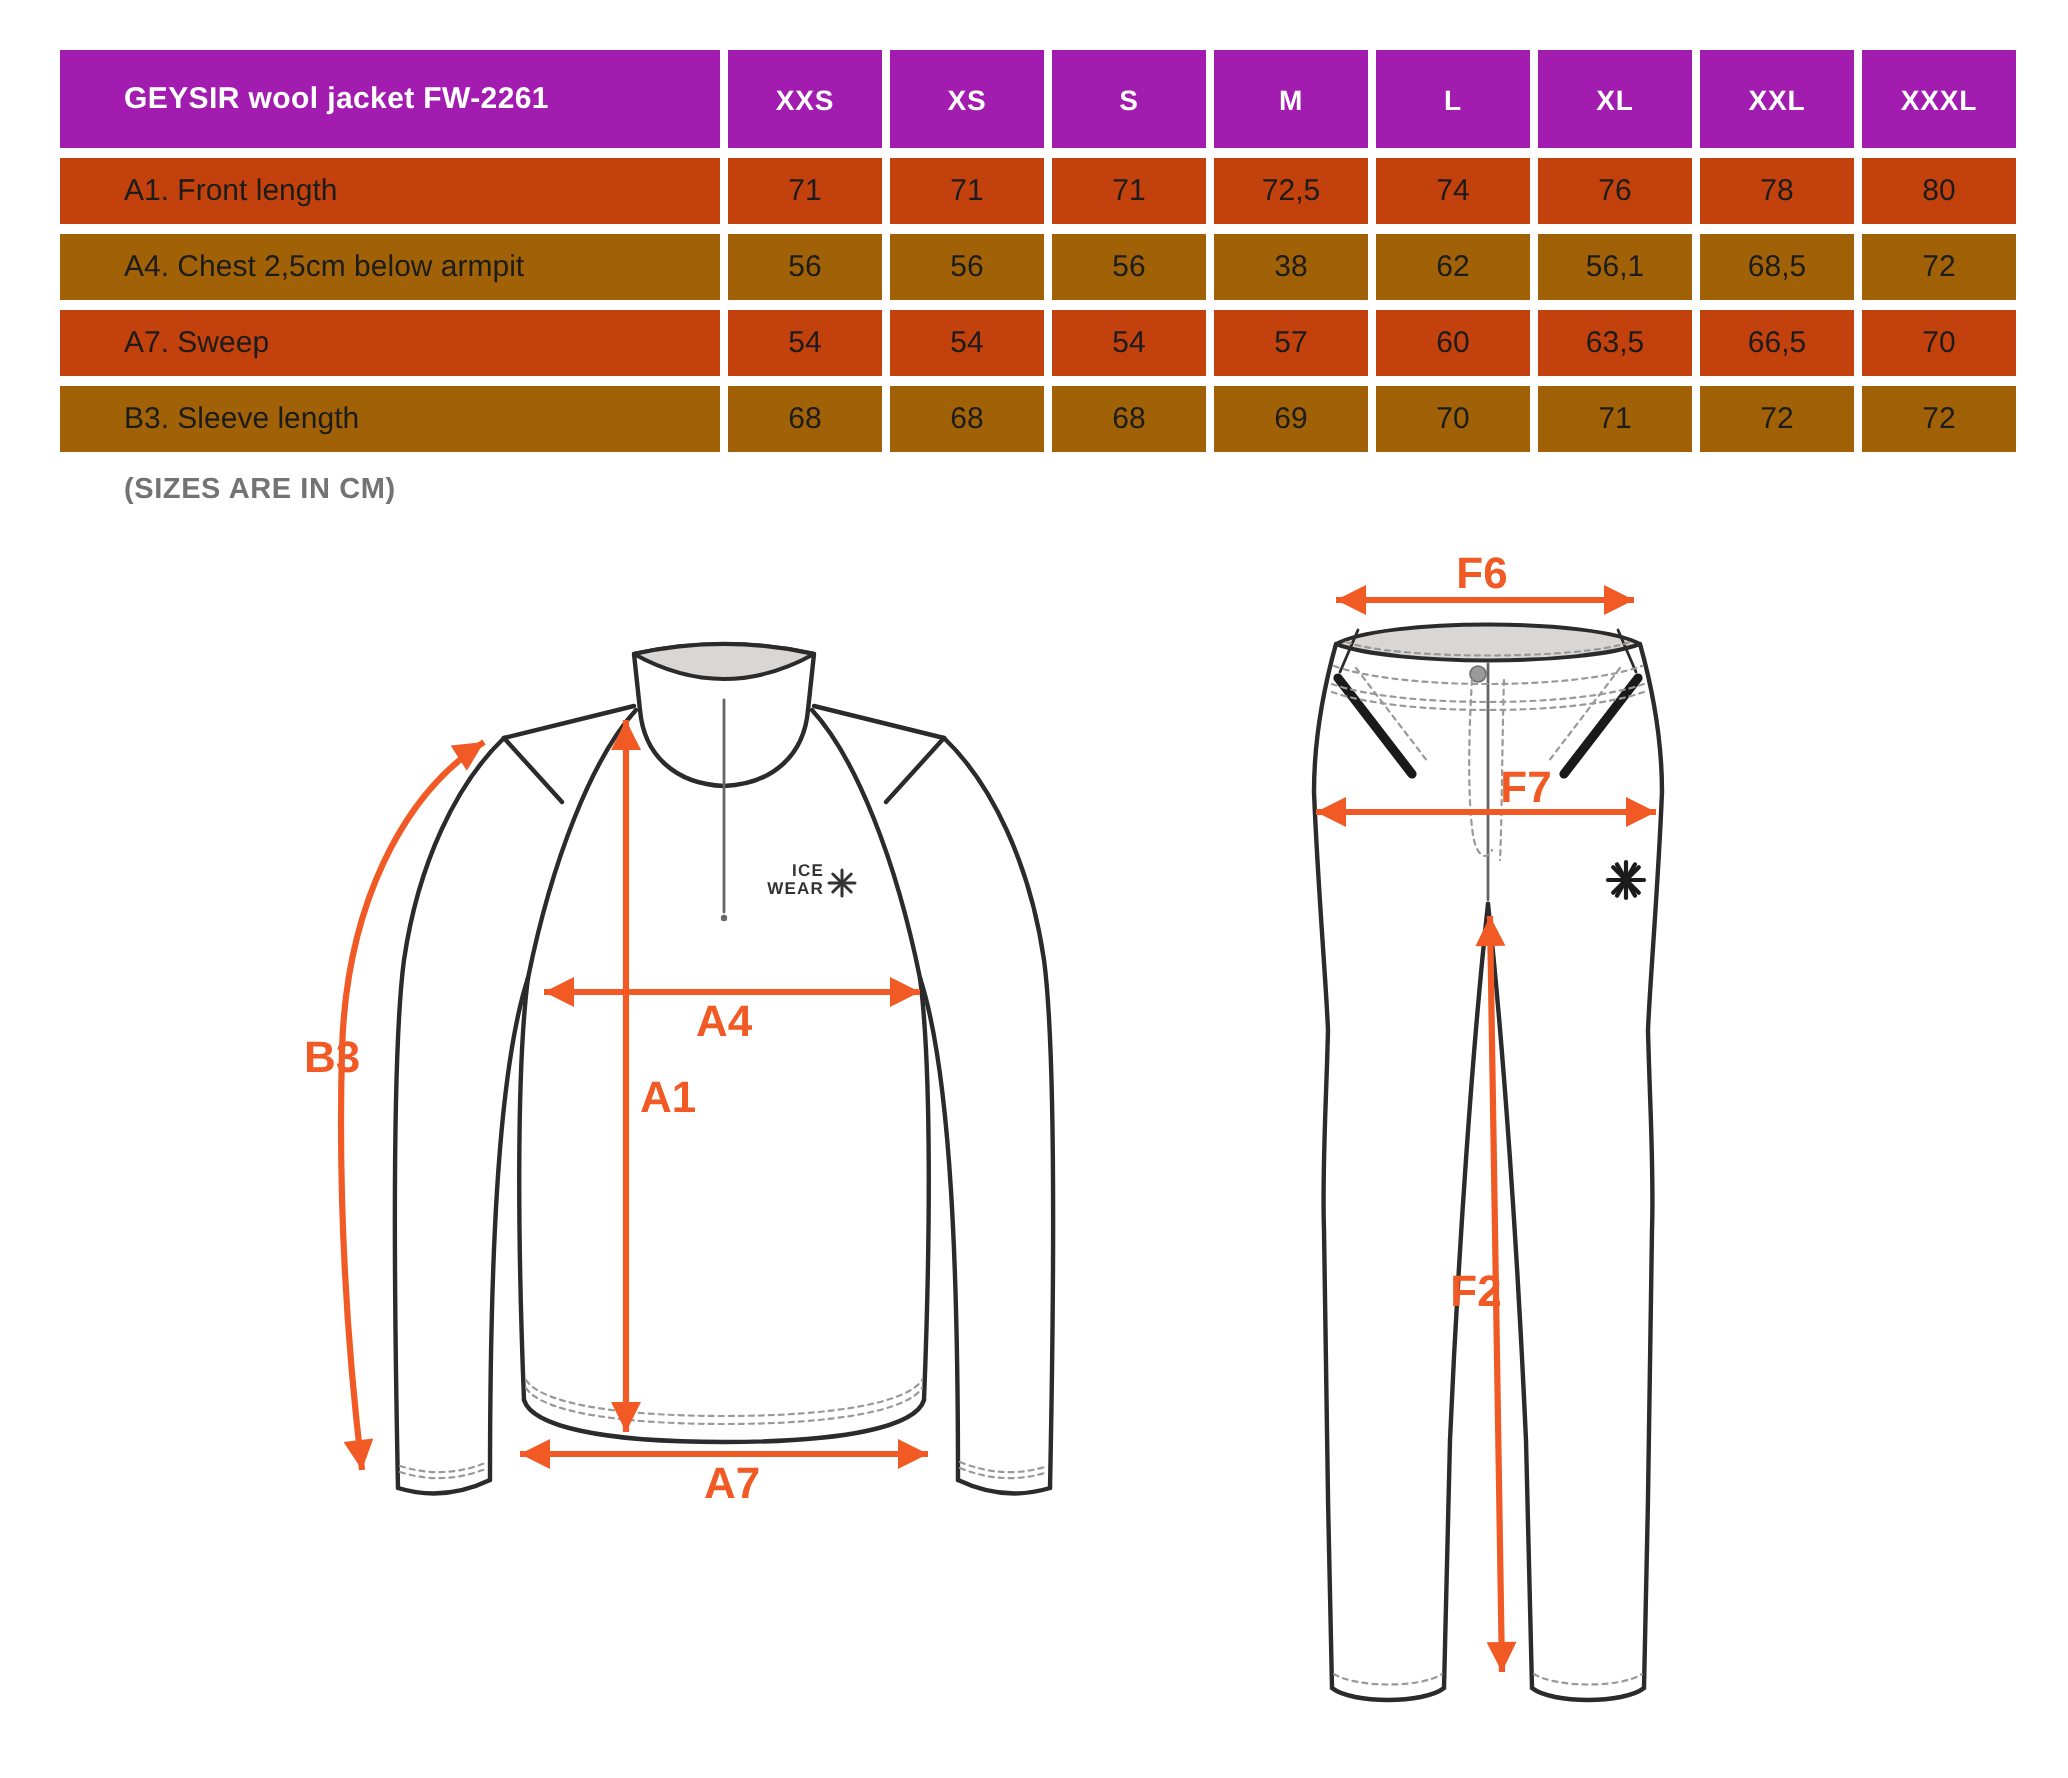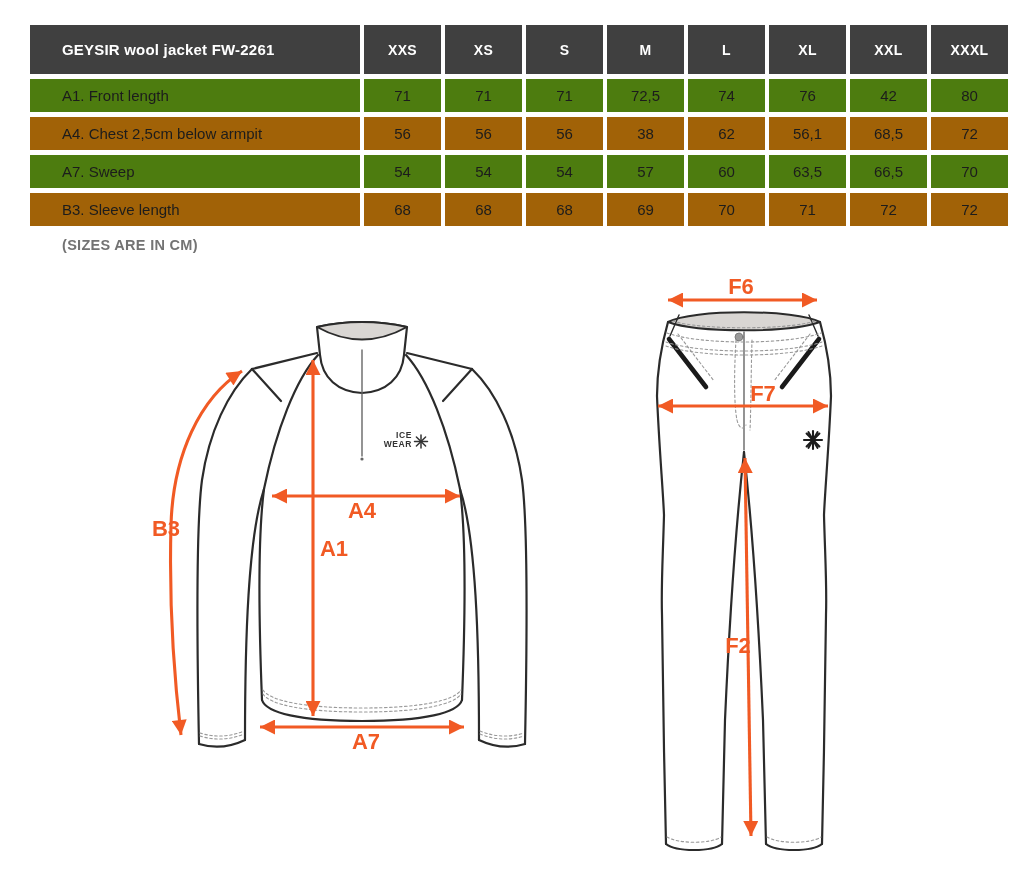--- a/index.html
+++ b/index.html
@@ -4,27 +4,27 @@
 <style>
   html,body{margin:0;padding:0;background:#fff;}
   body{width:1034px;height:889px;position:relative;overflow:hidden;
        font-family:"Liberation Sans",sans-serif;color:#1c1c1c;}
 
   
   .size-table{position:absolute;left:30px;top:25px;width:978px;
               display:grid;grid-template-columns:330px repeat(8,1fr);
               column-gap:4px;row-gap:5px;}
   .cell{display:flex;align-items:center;justify-content:center;}
-  .th{height:49px;background:#404040;color:#fff;font-weight:bold;
+  .th{height:49px;background:#a21caf;color:#fff;font-weight:bold;
       font-size:14px;letter-spacing:.4px;}
   .th.title{justify-content:flex-start;padding-left:32px;font-size:15px;
             letter-spacing:.2px;}
   .td{height:33px;font-size:15px;}
   .td.label{justify-content:flex-start;padding-left:32px;}
-  .row-dark{background:#4d7c0f;text-align:right;}
+  .row-dark{background:#c2410c;text-align:right;}
   .row-light{background:#a16207;}
 
   
   .cm-note{position:absolute;left:62px;top:237px;color:#737373;
            font-size:14.5px;font-weight:600;letter-spacing:.3px;}
 
   
   .diagrams{position:absolute;left:0;top:260px;width:1034px;height:629px;}
   svg text.meas{fill:#f15a24;font-size:22px;font-weight:600;
                 font-family:"Liberation Sans",sans-serif;}
@@ -45,21 +45,21 @@
   <div class="cell th">XXL</div>
   <div class="cell th">XXXL</div>
 
   <div class="cell td label row-dark">A1. Front length</div>
   <div class="cell td row-dark">71</div>
   <div class="cell td row-dark">71</div>
   <div class="cell td row-dark">71</div>
   <div class="cell td row-dark">72,5</div>
   <div class="cell td row-dark">74</div>
   <div class="cell td row-dark">76</div>
-  <div class="cell td row-dark">42</div>
+  <div class="cell td row-dark">78</div>
   <div class="cell td row-dark">80</div>
 
   <div class="cell td label row-light">A4. Chest 2,5cm below armpit</div>
   <div class="cell td row-light">56</div>
   <div class="cell td row-light">56</div>
   <div class="cell td row-light">56</div>
   <div class="cell td row-light">38</div>
   <div class="cell td row-light">62</div>
   <div class="cell td row-light">56,1</div>
   <div class="cell td row-light">68,5</div>

